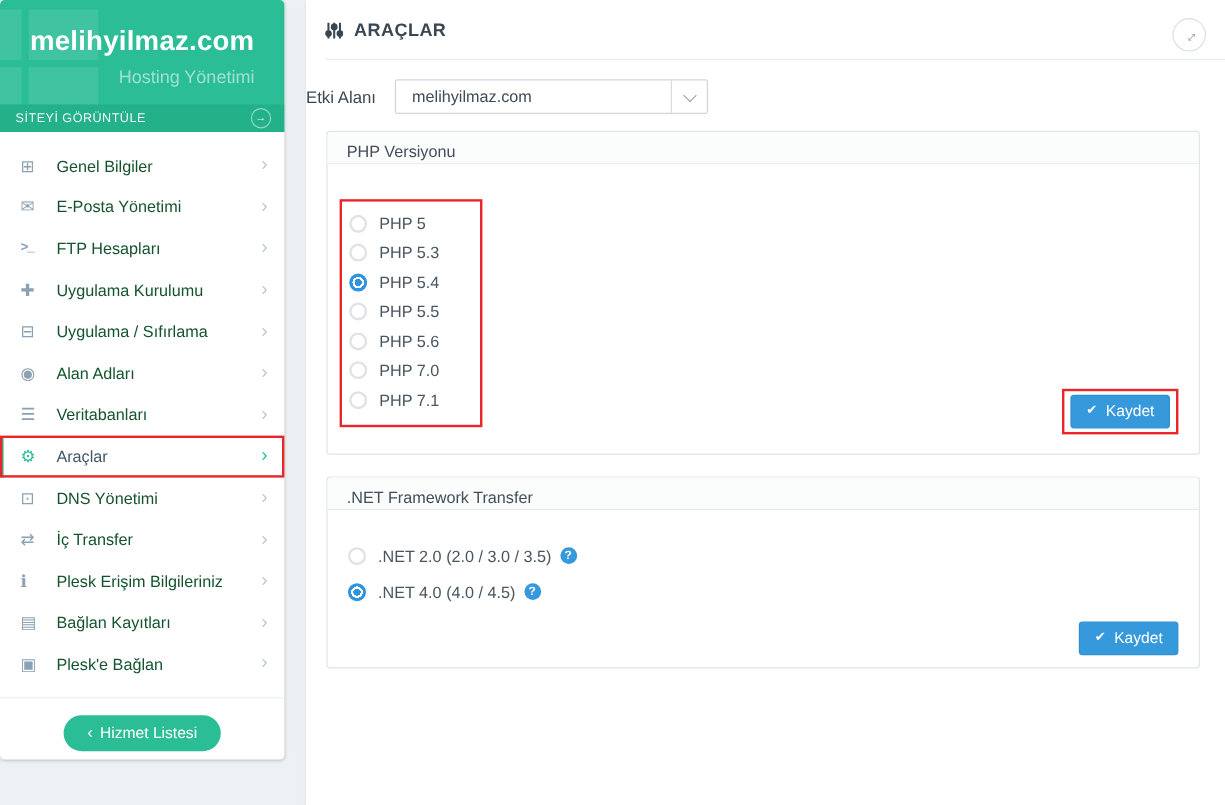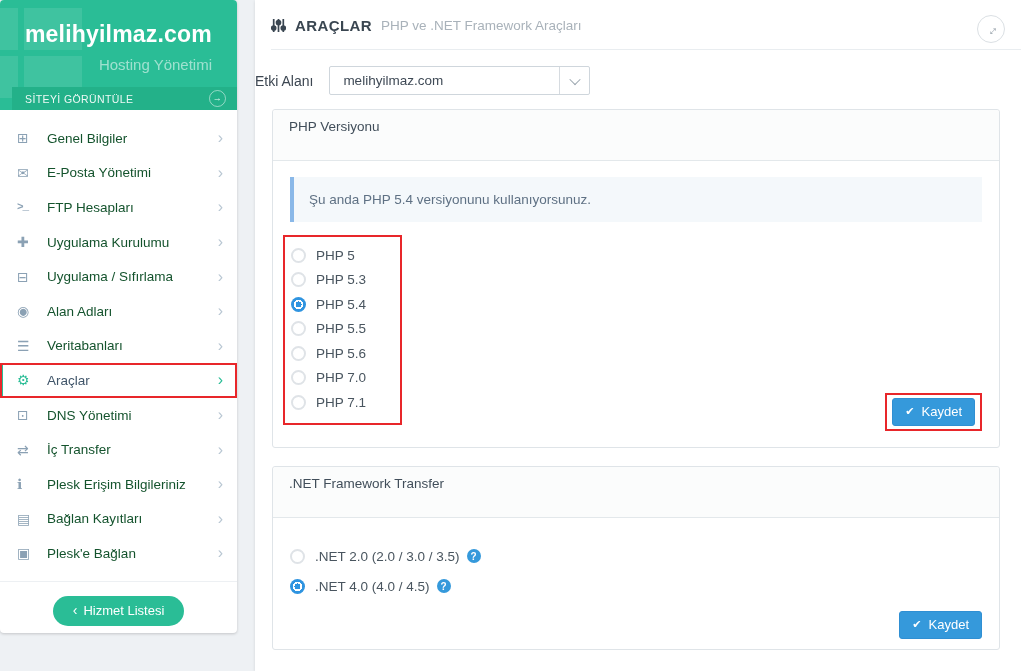--- a/index.html
+++ b/index.html
@@ -9,21 +9,21 @@
     font-family:"Liberation Sans","DejaVu Sans",sans-serif;
     -webkit-font-smoothing:antialiased;
   }
   
   .sidebar{position:absolute;left:0;top:0;width:237px;height:633px;background:#fff;
     border-radius:4px;box-shadow:0 1px 3px rgba(0,0,0,.18)}
   .side-header{position:relative;height:110px;background:#2abd96;border-radius:4px 4px 0 0;overflow:hidden}
   .logo-sq{position:absolute;background:rgba(255,255,255,.10)}
   .brand-domain{position:absolute;top:21px;right:25px;color:#fff;font-size:23px;font-weight:bold;letter-spacing:.2px}
   .brand-sub{position:absolute;top:56px;right:25px;color:rgba(255,255,255,.55);font-size:15px}
-  .view-bar{position:absolute;left:12px;right:0;bottom:0;height:23px;background:#23b189;display:flex;align-items:center;
+  .view-bar{position:absolute;left:0;right:0;bottom:0;height:23px;background:#23b189;display:flex;align-items:center;
     padding:0 11px 0 13px;color:rgba(255,255,255,.92);font-size:10.5px;letter-spacing:.4px;cursor:pointer}
   .view-arrow{margin-left:auto;width:15px;height:15px;border:1px solid rgba(255,255,255,.5);border-radius:50%;
     font-size:9px;line-height:1;display:flex;align-items:center;justify-content:center;color:rgba(255,255,255,.9)}
   .side-menu{padding-top:11px}
   .side-item{height:34.6px;display:flex;align-items:center;padding:0 14px 0 17px;cursor:pointer;box-sizing:border-box}
   .si-icon{width:30px;font-size:14px;color:#8ba1b4;flex:none}
   .si-icon.mono{font-family:"Liberation Mono","DejaVu Sans Mono",monospace;font-size:11px;font-weight:bold;letter-spacing:-1px}
   .si-label{flex:1;font-size:13.5px;color:#14532d}
   .si-chev{color:#b9c7d3;font-size:16px;line-height:1}
   .side-item.active{box-shadow:inset 3px 0 0 #2abd96;outline:2px solid #e8262a;outline-offset:-2px}
@@ -47,21 +47,21 @@
   .domain-row{display:flex;align-items:center;margin:16px 17px 0 0}
   .domain-label{font-size:14px;color:#3d4752;margin-right:16px}
   .select{width:261px;height:29px;border:1px solid #cfd6dc;border-radius:2px;background:#fff;display:flex;
     align-items:center;cursor:pointer;box-sizing:border-box}
   .select-value{flex:1;padding-left:13px;font-size:13.5px;color:#3f4a56}
   .select-caret{width:29px;align-self:stretch;border-left:1px solid #d6dbe0;display:flex;align-items:center;justify-content:center}
   .caret{width:7px;height:7px;border-right:1.5px solid #9aa6af;border-bottom:1.5px solid #9aa6af;
     transform:rotate(45deg) translate(-1px,-1px)}
   .panel{margin:14px 21px 0 17px;border:1px solid #dfe4e8;border-radius:3px;background:#fff}
   .panel.net{margin-top:18px}
-  .panel-head{padding:9px 16px 26px;background:#fbfcfc;border-bottom:1px solid #e3e8eb;font-size:13.5px;color:#414e5a;
+  .panel-head{padding:9px 16px 2px;background:#fbfcfc;border-bottom:1px solid #e3e8eb;font-size:13.5px;color:#414e5a;
     border-radius:3px 3px 0 0}
   .panel-body{padding:16px 17px 16px}
   .panel-body.net{padding-bottom:10px}
   .info-strip{background:#f4f8fb;border-left:4px solid #8ab8e8;padding:15px 15px;font-size:13.5px;color:#5f7184}
   .radio-box{border:2px solid #e8262a;width:108px;padding:6px 1px 8px 6px;margin:13px 0 0 -7px}
   .radio-row{display:flex;align-items:center;height:24.5px;cursor:pointer}
   .radio{box-sizing:border-box;width:15px;height:15px;border-radius:50%;background:#fff;border:2px solid #dfe3e7;
     margin-right:10px;flex:none}
   .radio.sel{border:none;background:radial-gradient(circle,#2f94e0 0 3px,#fff 3px 4.8px,#2f94e0 4.8px 100%)}
   .radio-label{font-size:13.5px;color:#49555f;white-space:nowrap}
@@ -176,40 +176,38 @@
           <line x1="2.7" y1="1" x2="2.7" y2="14"></line>
           <line x1="7.5" y1="1" x2="7.5" y2="14"></line>
           <line x1="12.3" y1="1" x2="12.3" y2="14"></line>
           <circle cx="2.7" cy="10" r="2"></circle>
           <circle cx="7.5" cy="4.5" r="2"></circle>
           <circle cx="12.3" cy="10" r="2"></circle>
         </g>
       </svg>
     </span>
     <span class="title">ARAÇLAR</span>
-    <span class="subtitle">PHP ve .NET Framework Araçları</span>
   </div>
   <div class="expand-btn">
     <span class="expand-glyph">↔</span>
   </div>
 
   <div class="domain-row">
     <span class="domain-label">Etki Alanı</span>
     <div class="select">
       <span class="select-value">melihyilmaz.com</span>
       <span class="select-caret">
           <span class="caret"></span>
         </span>
     </div>
   </div>
 
   <div class="panel">
     <div class="panel-head">PHP Versiyonu</div>
     <div class="panel-body">
-      <div class="info-strip">Şu anda PHP 5.4 versiyonunu kullanıyorsunuz.</div>
       <div class="radio-box">
           <label class="radio-row">
             <span class="radio"></span>
             <span class="radio-label">PHP 5</span>
           </label>
           <label class="radio-row">
             <span class="radio"></span>
             <span class="radio-label">PHP 5.3</span>
           </label>
           <label class="radio-row">

